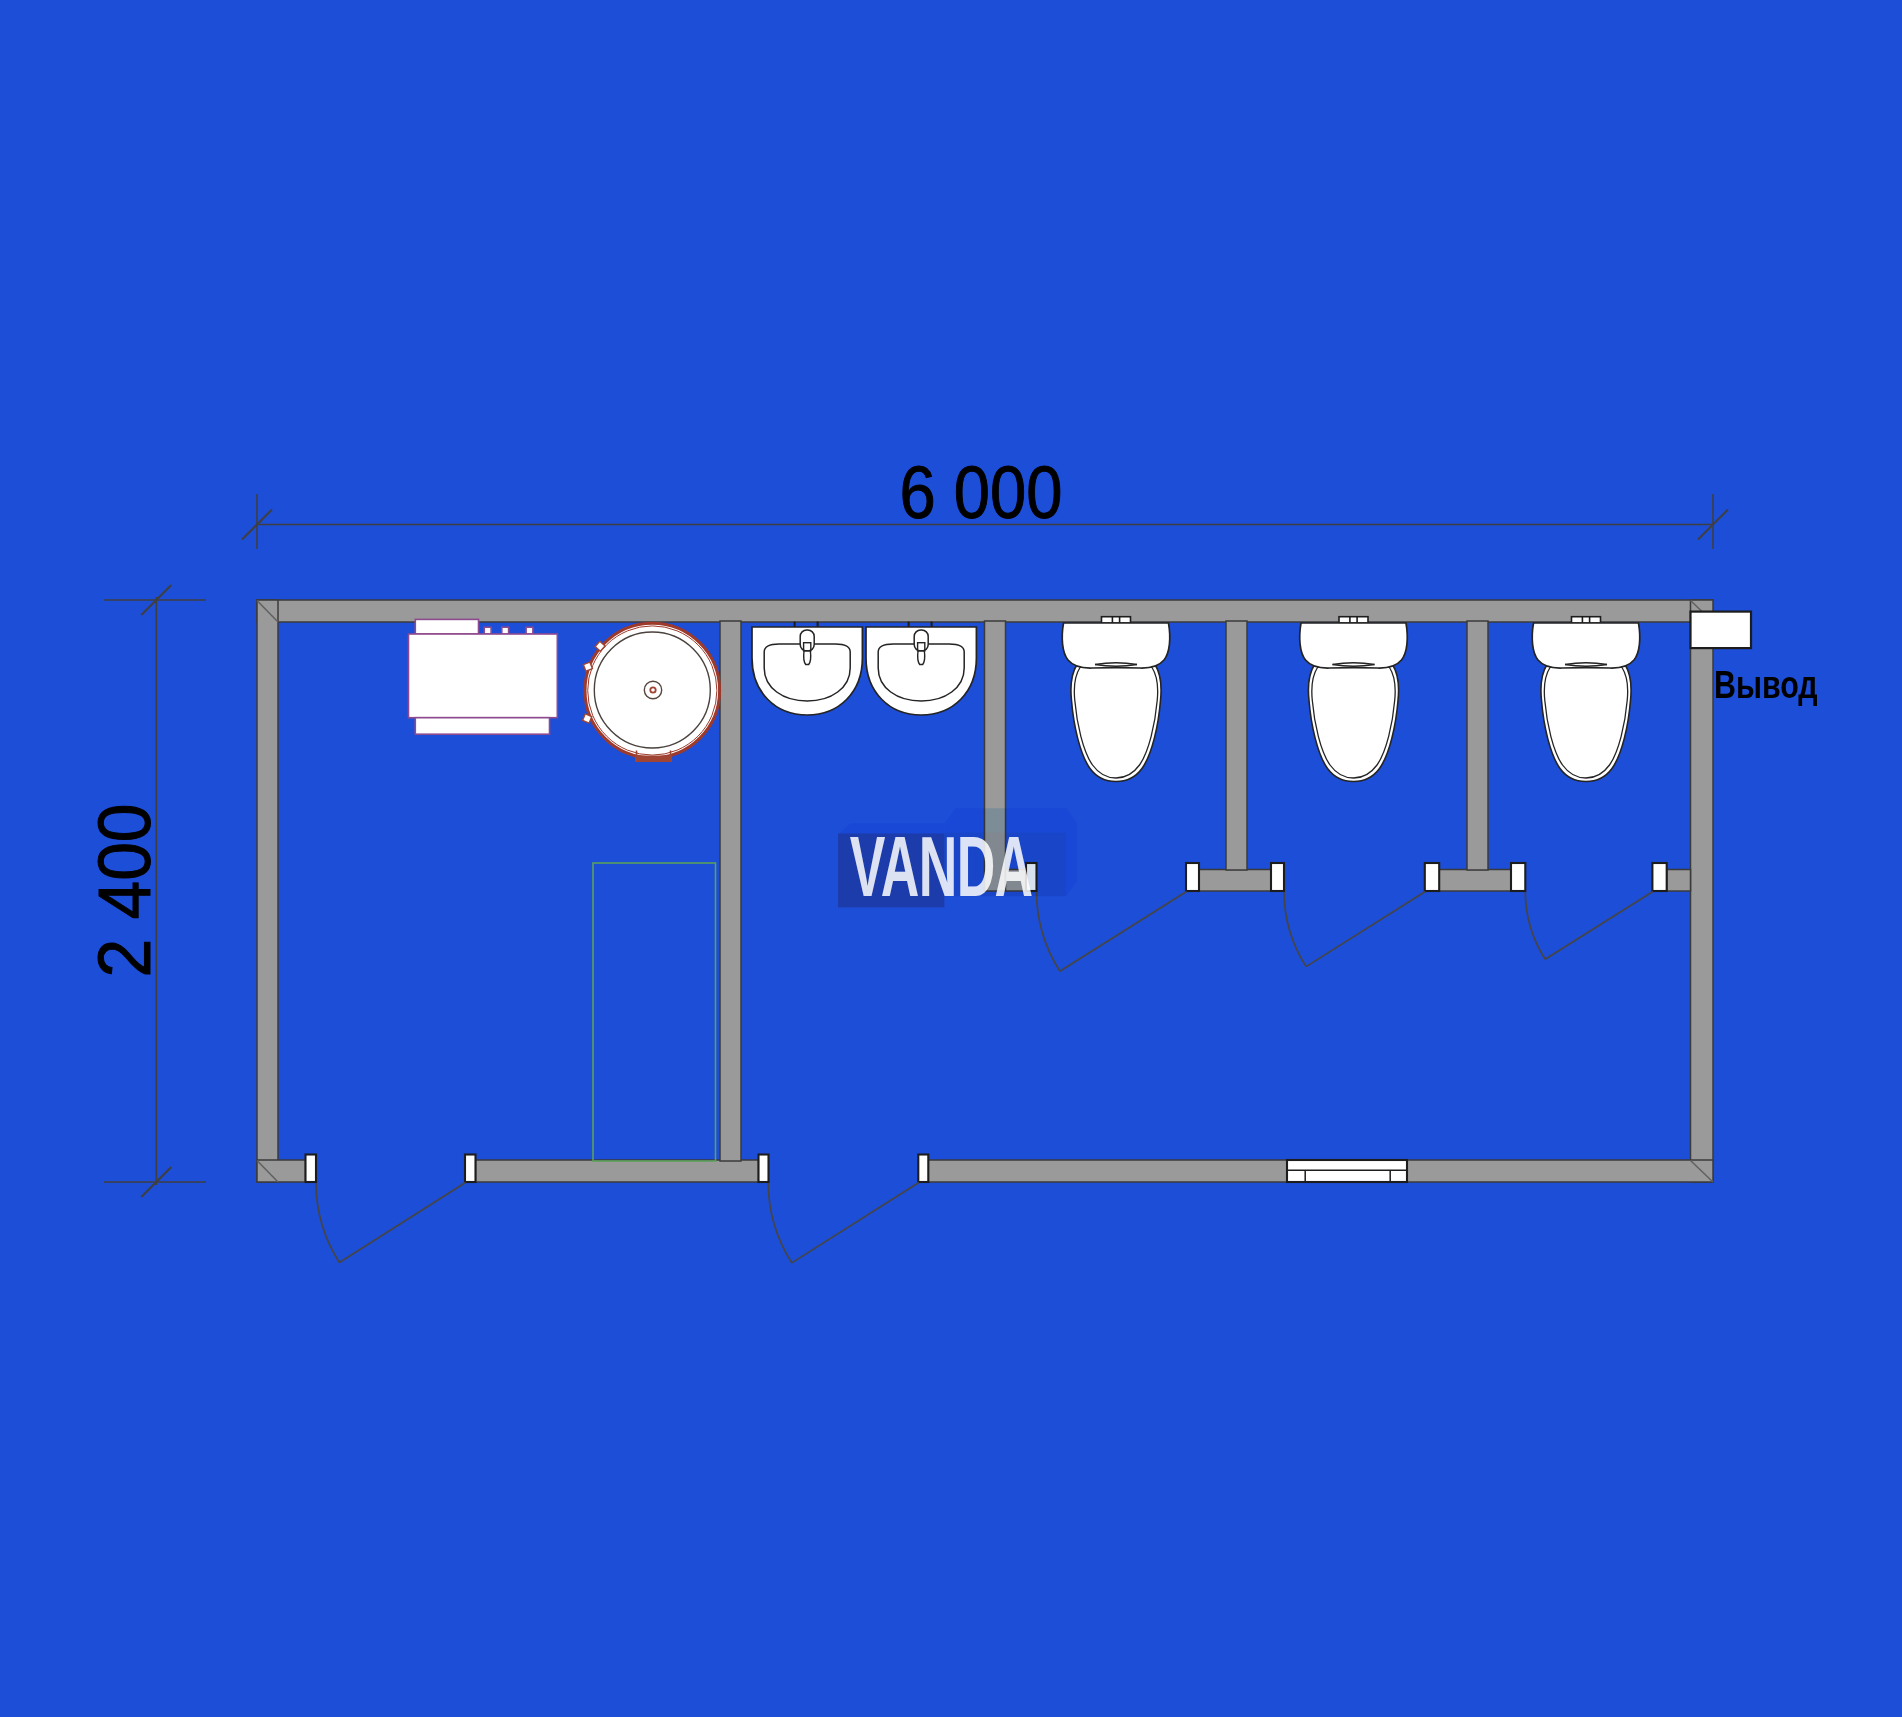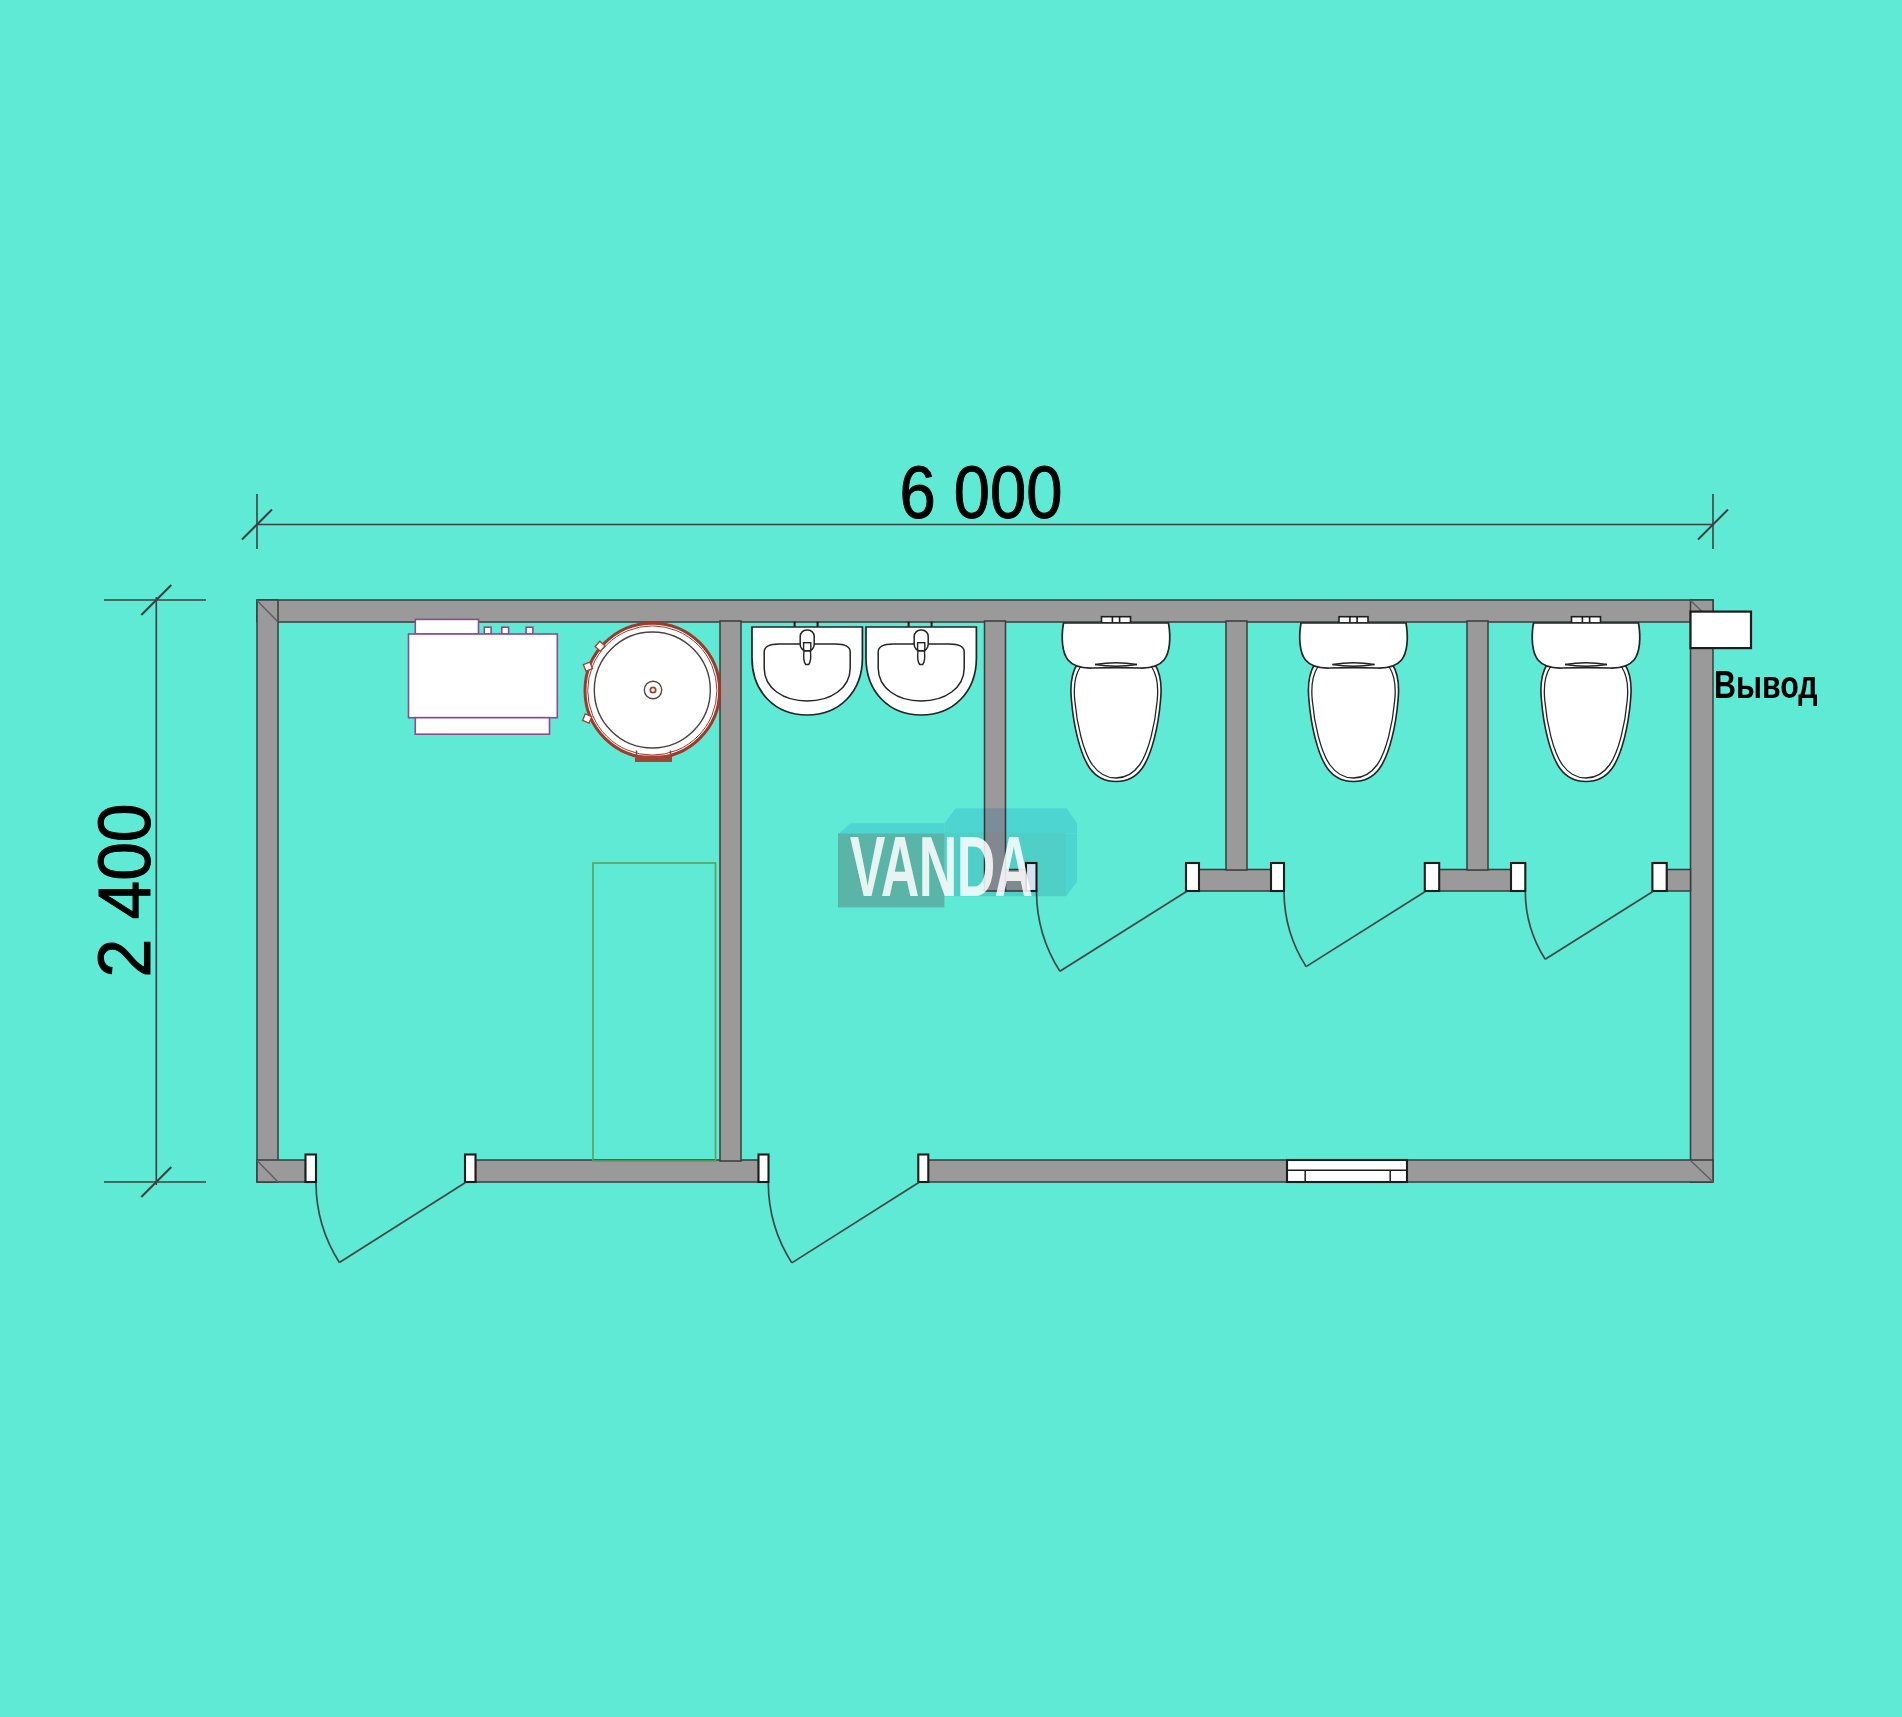--- a/index.html
+++ b/index.html
@@ -1,16 +1,16 @@
 <!DOCTYPE html>
 <html><head>
 <meta charset="utf-8">
 <style>
   html,body{margin:0;padding:0;background:#ffffff;}
-  .page{position:relative;width:1902px;height:1717px;background:#5eead4;overflow:hidden;
+  .page{position:relative;width:1902px;height:1717px;background:#1d4ed8;overflow:hidden;
         font-family:"Liberation Sans", sans-serif;}
   svg{position:absolute;left:0;top:0;}
 </style>
 </head>
 <body>
 <div class="page">
 <svg width="1902" height="1717" viewBox="0 0 1902 1717">
 
 <g stroke="#3f3f3f" stroke-width="1.6" fill="none">
   <line x1="257" y1="524.5" x2="1713" y2="524.5"></line>

